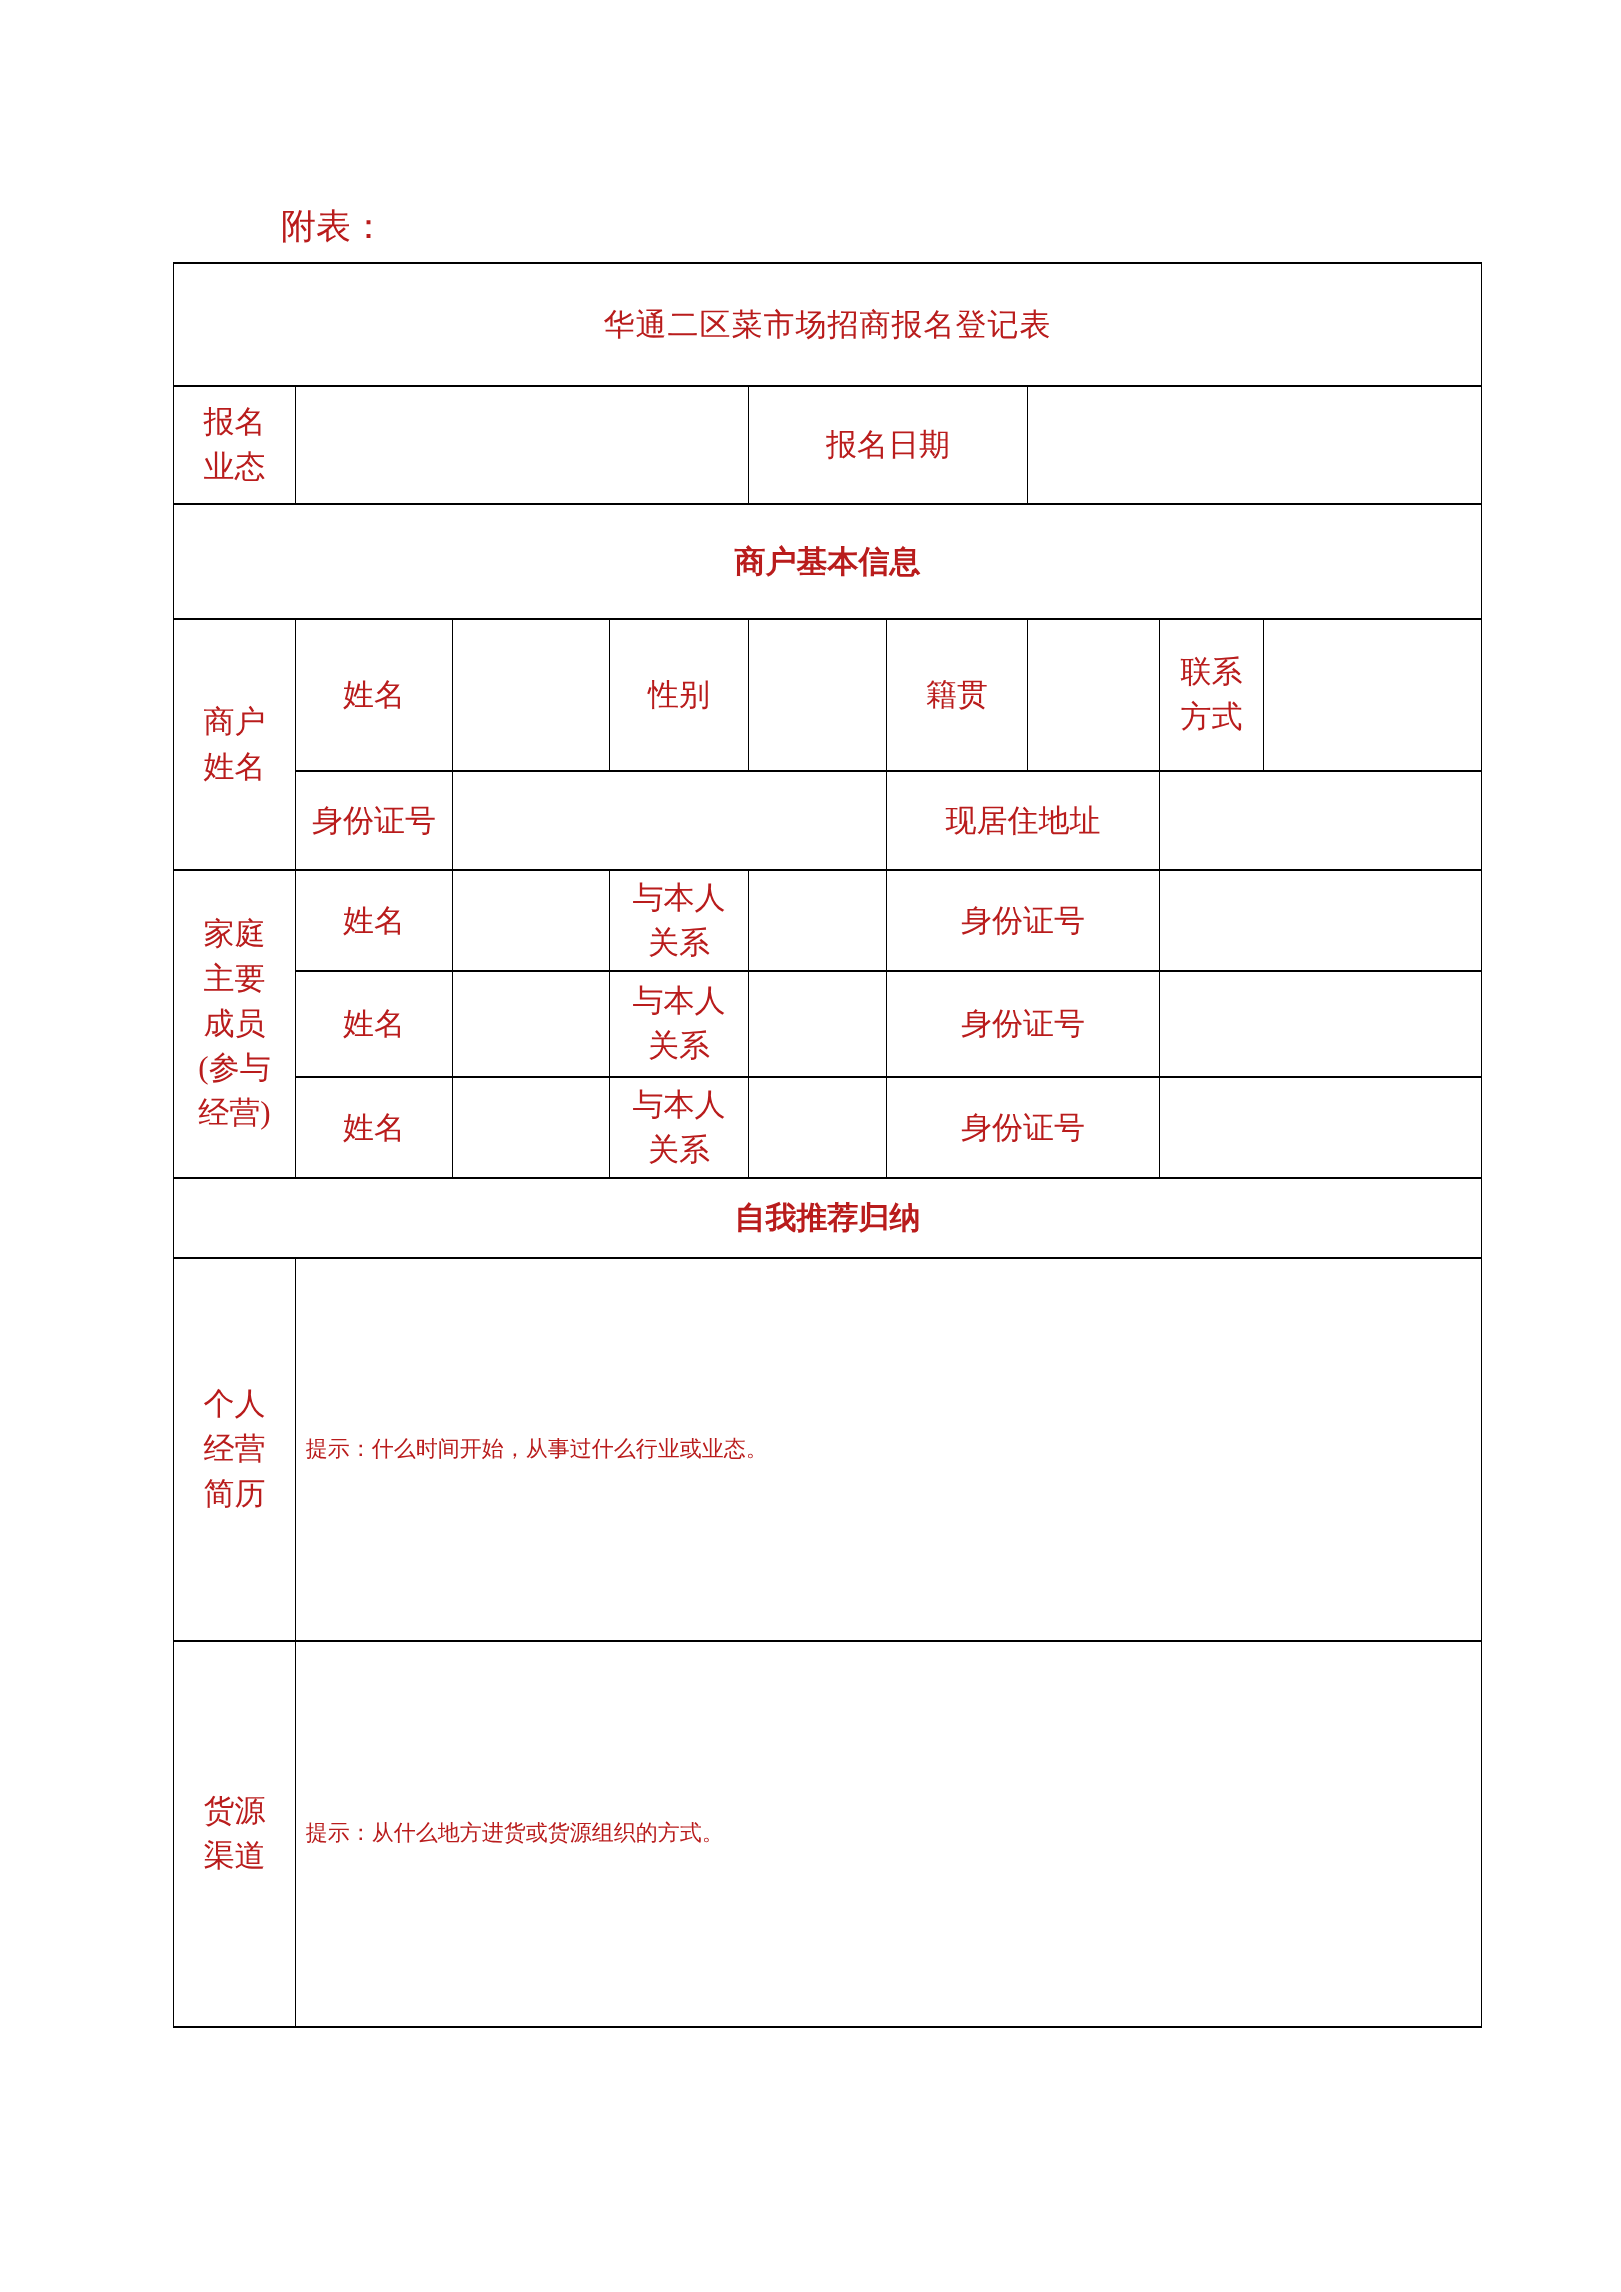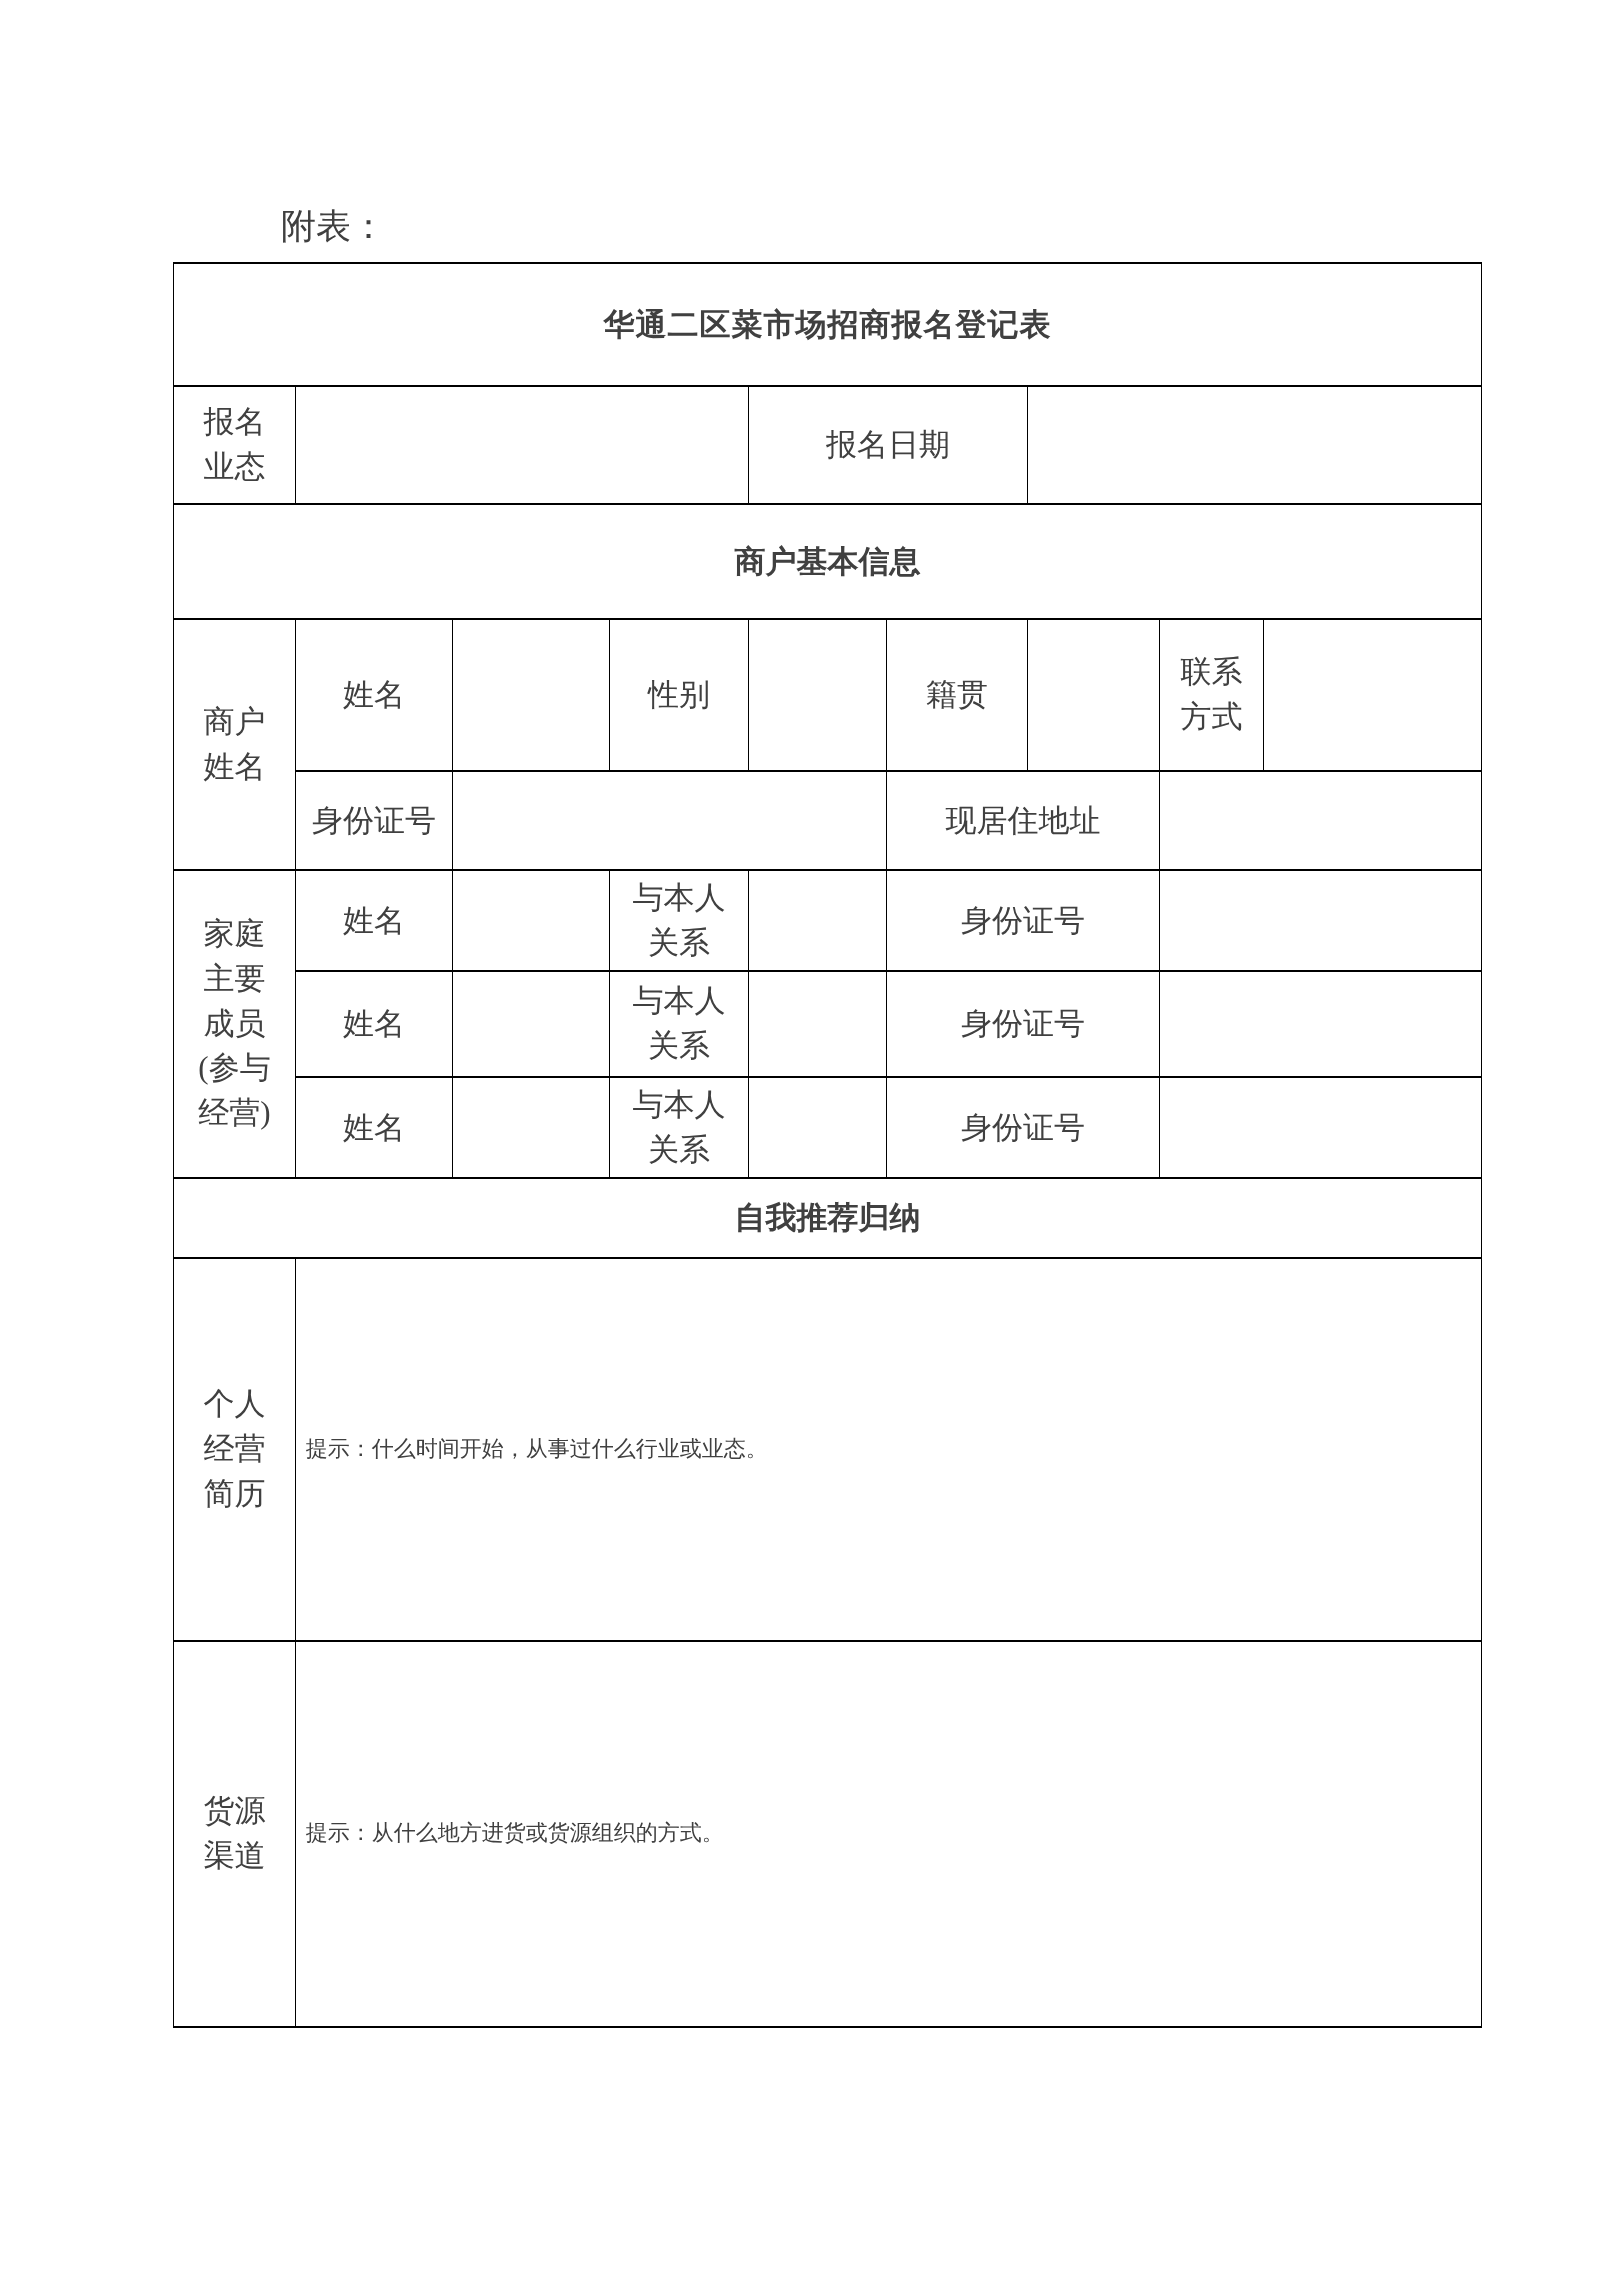--- a/index.html
+++ b/index.html
@@ -6,21 +6,21 @@
     margin: 0;
     padding: 0;
     background: #ffffff;
   }
   .sheet {
     position: relative;
     width: 1621px;
     height: 2293px;
     background: #ffffff;
     font-family: "Liberation Serif", "DejaVu Serif", serif;
-    color: #404040;
+    color: #b91c1c;
   }
   .annex {
     position: absolute;
     left: 281px;
     top: 206px;
     font-size: 35px;
     line-height: 1.2;
     white-space: nowrap;
   }
   table.form {
@@ -35,21 +35,21 @@
     border: solid #000000;
     border-width: 2px 1px;
     padding: 0;
     text-align: center;
     vertical-align: middle;
     font-size: 31px;
     overflow: hidden;
   }
   table.form { border-left: 1px solid #000; border-right: 1px solid #000; }
   .title-cell {
-    font-weight: bold;
+    font-weight: normal;
     font-size: 51px;
     letter-spacing: 1px;
   }
   .section-hdr {
     font-weight: bold;
     font-size: 32px;
     margin-top: 32px;
   }
   .stack {
     white-space: pre-line;

